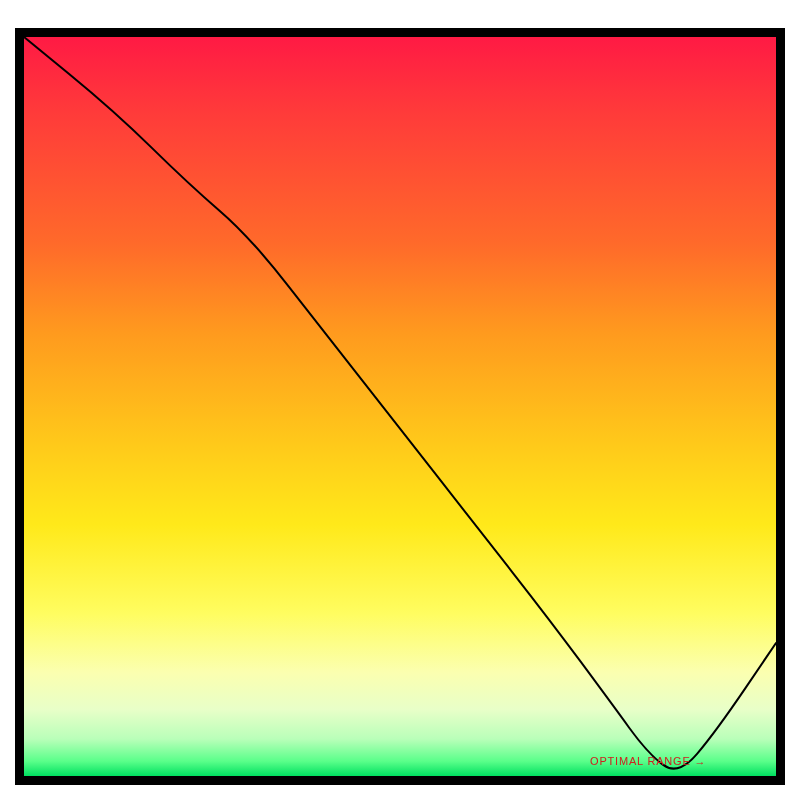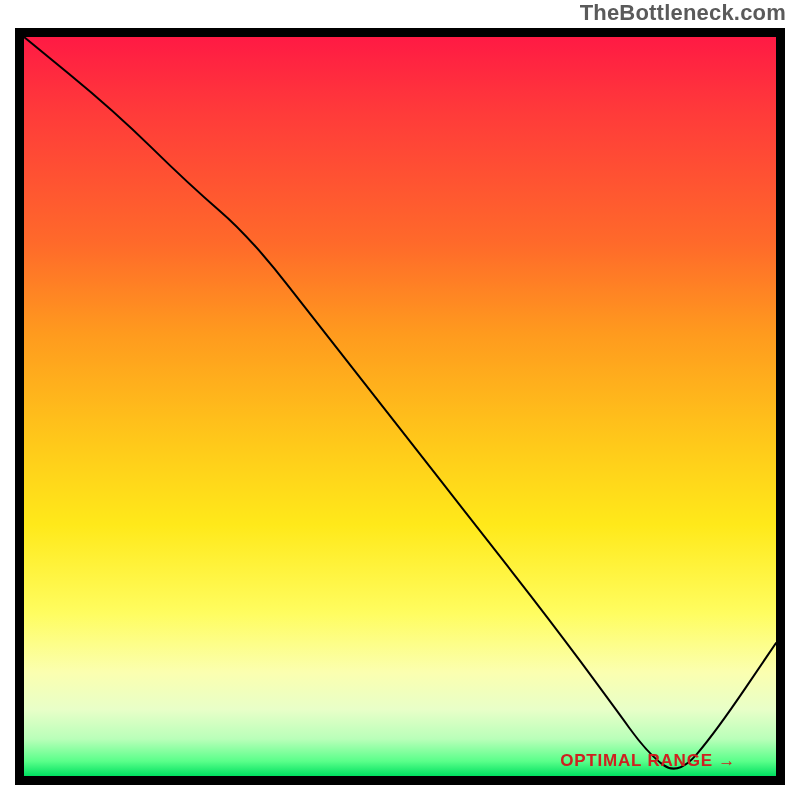--- a/index.html
+++ b/index.html
@@ -62,35 +62,34 @@
   }
   svg.curve-overlay {
     position: absolute;
     inset: 0;
     width: 100%;
     height: 100%;
   }
   .optimal-label {
     position: absolute;
     color: #d02020;
-    font-size: 17px;
-    font-weight: 700;
+    font-size: 11px;
+    font-weight: 400;
     letter-spacing: 0.8px;
     white-space: nowrap;
     transform: translate(-50%, -50%);
     text-shadow: 0 0 1px rgba(0,0,0,0.05);
     user-select: none;
   }
 </style>
 </head>
 <body>
 
 <div class="container">
 
-  <div class="watermark">TheBottleneck.com</div>
 
   <div class="plot-border">
     <div class="plot-inner">
       <div class="gradient-fill"></div>
 
       <svg class="curve-overlay" viewBox="0 0 100 100" preserveAspectRatio="none">
         <path id="bottleneck-path" fill="none" stroke="#000" stroke-width="2" stroke-linejoin="round" stroke-linecap="round" vector-effect="non-scaling-stroke" d="M 0 0 Q 0 0 6 5 Q 12 10 17 15 Q 22 20 26 23.5 Q 30 27 35 33.5 Q 40 40 45 46.5 Q 50 53 55 59.5 Q 60 66 65 72.5 Q 70 79 74 84.5 Q 78 90 80.5 93.5 Q 83 97 85 98.5 Q 87 100 89.5 97 Q 92 94 96 88 T 100 82"></path>
       </svg>
 
       <div id="optimal-label" class="optimal-label" style="left: 83%; top: 98%;">OPTIMAL RANGE →</div>

